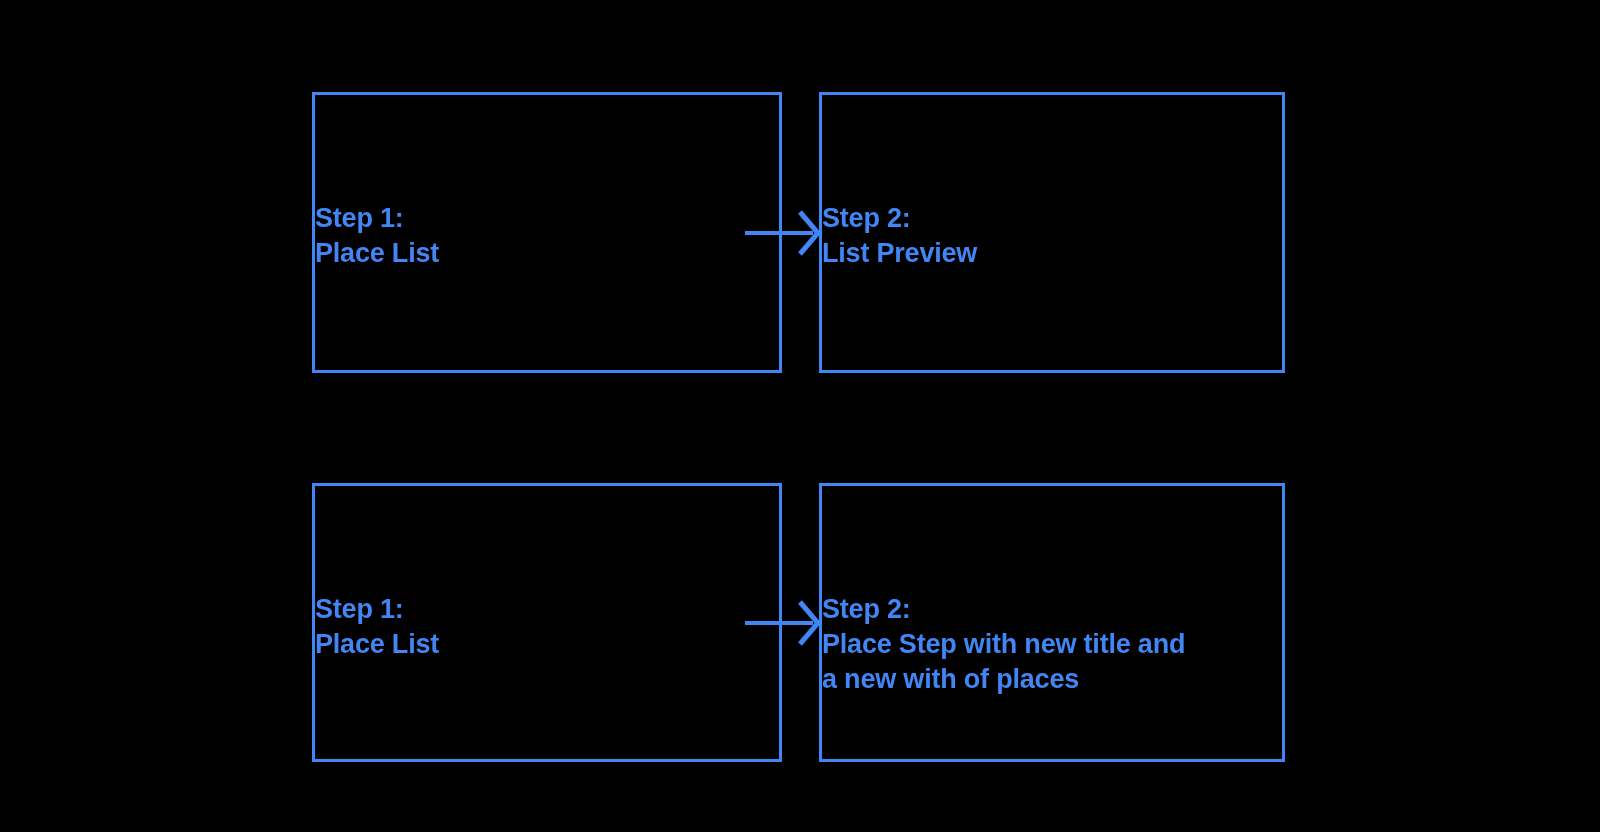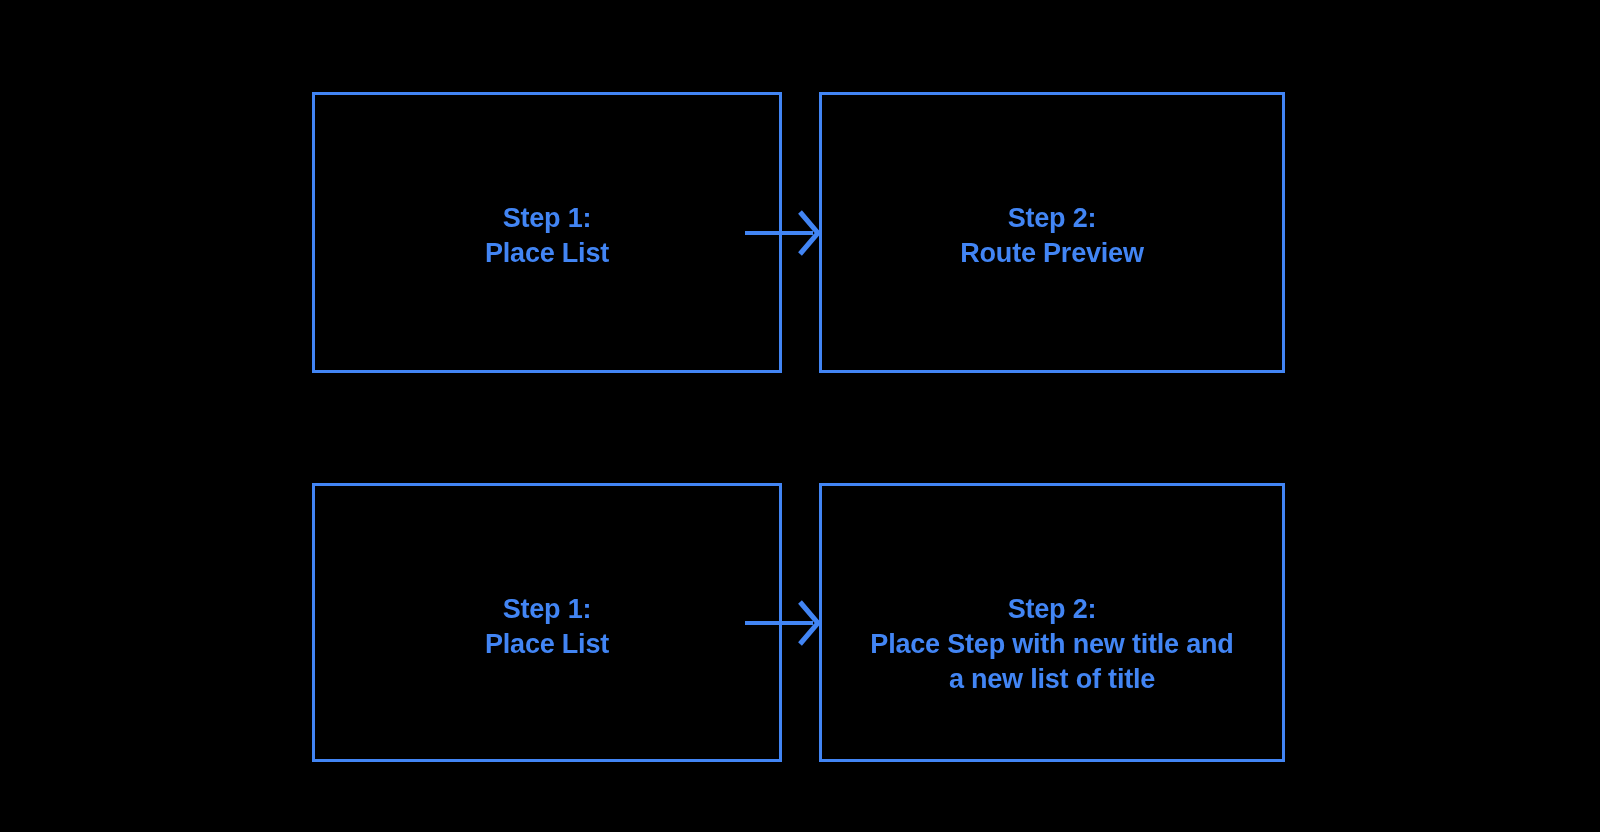--- a/index.html
+++ b/index.html
@@ -25,21 +25,20 @@
   }
   .box-r1-s1 { left: 312px; top:  92px; width: 470px; height: 281px; }
   .box-r1-s2 { left: 819px; top:  92px; width: 466px; height: 281px; }
   .box-r2-s1 { left: 312px; top: 483px; width: 470px; height: 279px; }
   .box-r2-s2 { left: 819px; top: 483px; width: 466px; height: 279px; }
   .box-label {
     position: absolute;
     top: 106px;
     left: 0;
     right: 0;
-    text-align: center;
     color: var(--accent);
     font-size: 27px;
     font-weight: 700;
     line-height: 35px;
     letter-spacing: -0.2px;
   }
   .flow-arrow {
     position: absolute;
     width: 76px;
     height: 50px;
@@ -67,37 +66,37 @@
   </div>
 
   <svg class="flow-arrow arrow-top" viewBox="0 0 76 50" aria-hidden="true">
     <line x1="0" y1="25" x2="68" y2="25"></line>
     <polyline points="55,4 73,25 55,46"></polyline>
   </svg>
 
   <div class="flow-box box-r1-s2">
     <div class="box-label">
       <div>Step 2:</div>
-      <div>Route Preview</div>
+      <div>List Preview</div>
     </div>
   </div>
 
   <div class="flow-box box-r2-s1">
     <div class="box-label">
       <div>Step 1:</div>
       <div>Place List</div>
     </div>
   </div>
 
   <svg class="flow-arrow arrow-bottom" viewBox="0 0 76 50" aria-hidden="true">
     <line x1="0" y1="25" x2="68" y2="25"></line>
     <polyline points="55,4 73,25 55,46"></polyline>
   </svg>
 
   <div class="flow-box box-r2-s2">
     <div class="box-label">
       <div>Step 2:</div>
       <div>Place Step with new title and</div>
-      <div>a new list of title</div>
+      <div>a new with of places</div>
     </div>
   </div>
 
 </div>
 
 </body></html>

